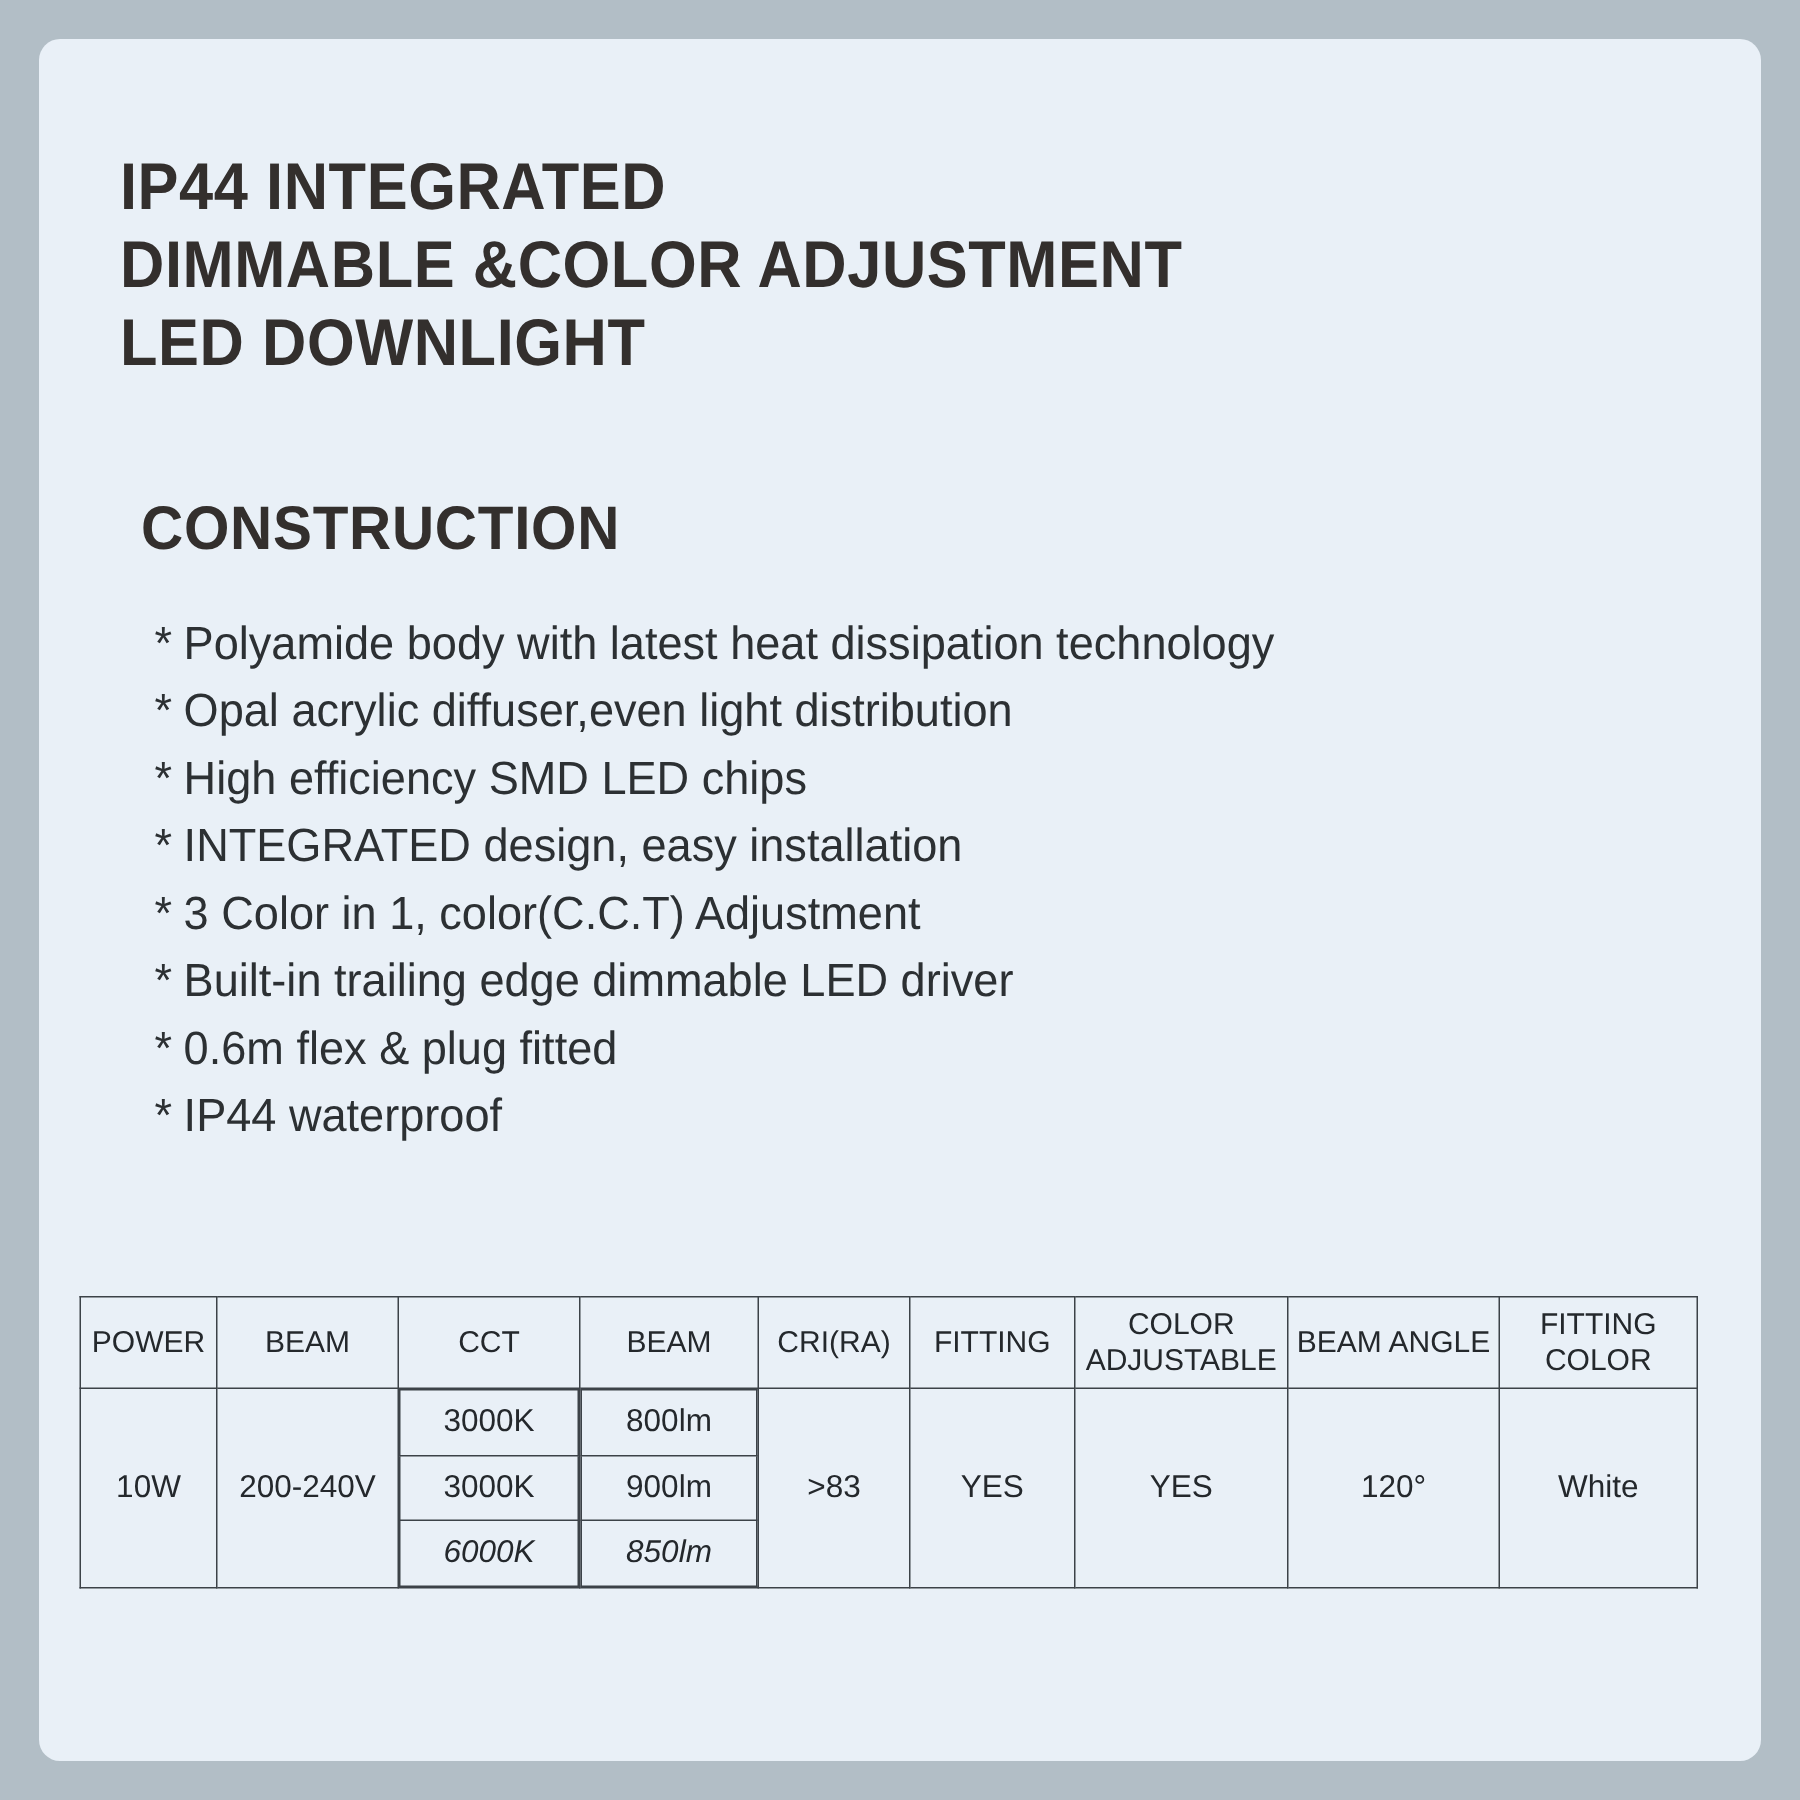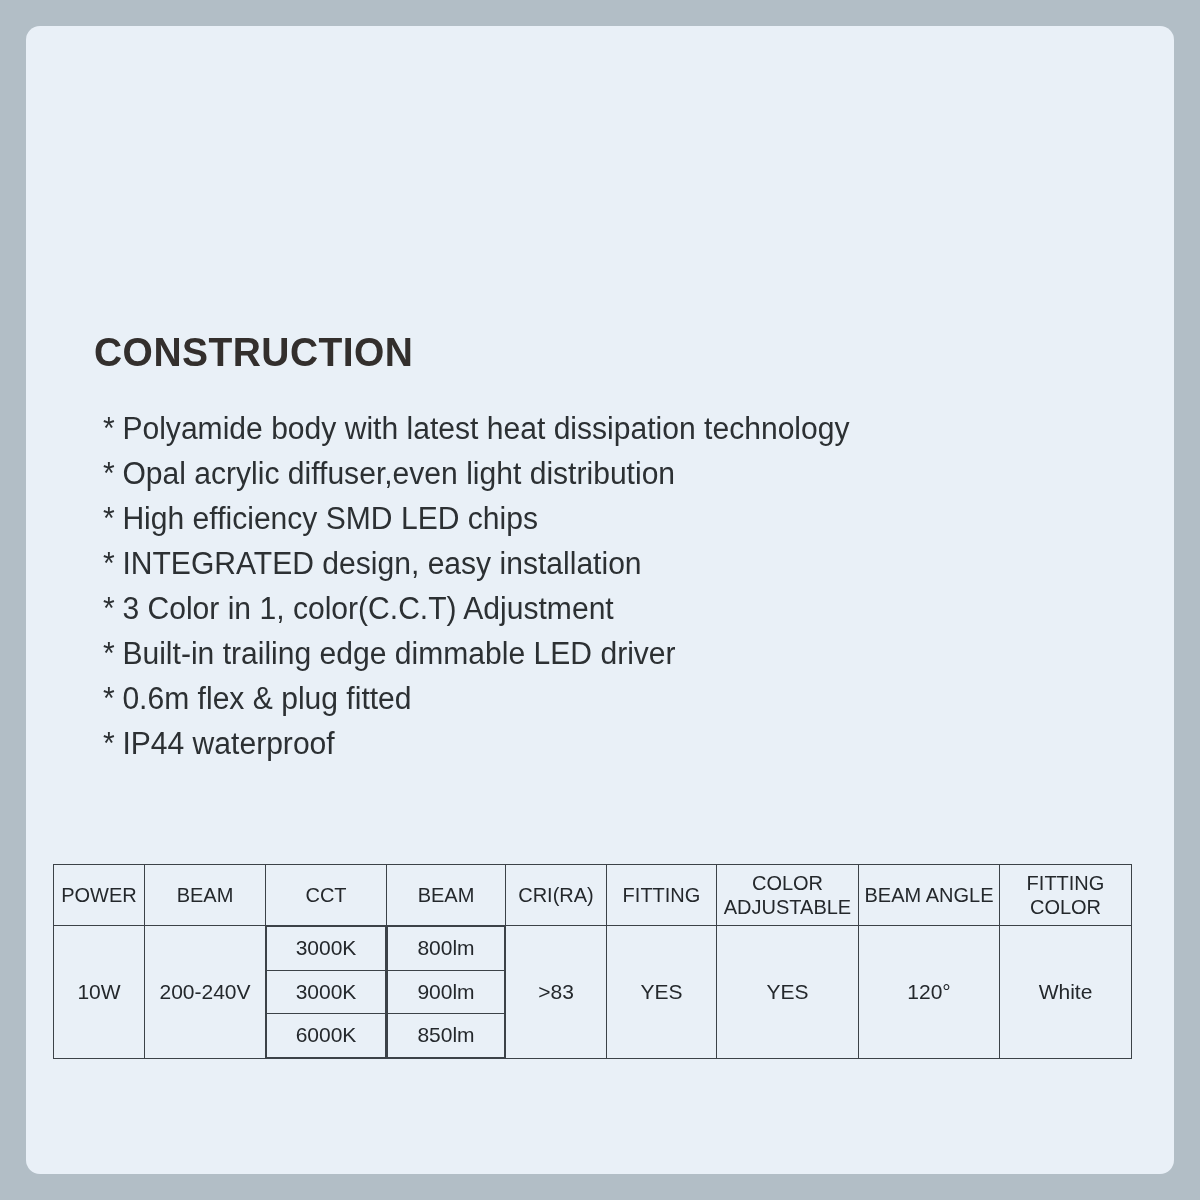--- a/index.html
+++ b/index.html
@@ -109,20 +109,21 @@
   }
   .nested td {
     border: none;
     border-bottom: 1.6px solid #3c4248;
     height: 42.6px;
     font-size: 21px;
     text-align: center;
   }
   .nested tr:last-child td {
     border-bottom: none;
+    font-style: italic;
   }
   td.nestwrap {
     padding: 0;
     height: 128px;
     vertical-align: top;
   }
   .col-power      { width: 90px;  }
   .col-input      { width: 120px; }
   .col-cct        { width: 120px; }
   .col-lumen      { width: 118px; }
@@ -130,20 +131,25 @@
   .col-dimmable   { width: 109px; }
   .col-coloradj   { width: 141px; }
   .col-beamangle  { width: 140px; }
   .col-fitcolour  { width: 131px; }
 </style>
 </head>
 <body>
 
 <div id="card">
 
+  <div id="title-block">
+    <div class="title-line">IP44  INTEGRATED</div>
+    <div class="title-line">DIMMABLE &amp;COLOR ADJUSTMENT</div>
+    <div class="title-line">LED DOWNLIGHT</div>
+  </div>
 
   <div id="construction-heading">CONSTRUCTION</div>
 
   <div id="features-list">
     <div class="feature-item">
       <span class="feature-star">*</span><span>Polyamide body with latest heat dissipation technology</span>
     </div>
     <div class="feature-item">
       <span class="feature-star">*</span><span>Opal acrylic diffuser,even light distribution</span>
     </div>

